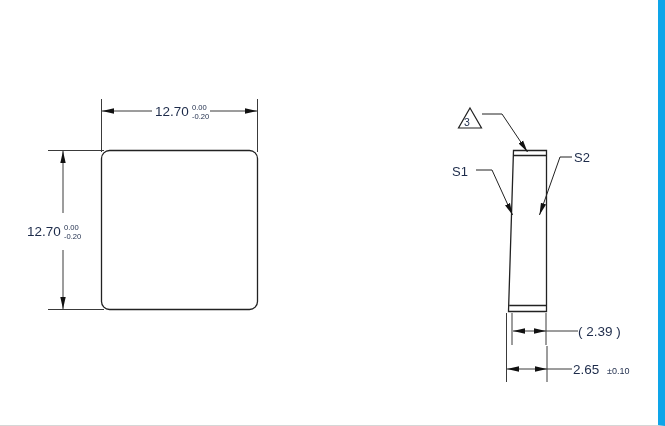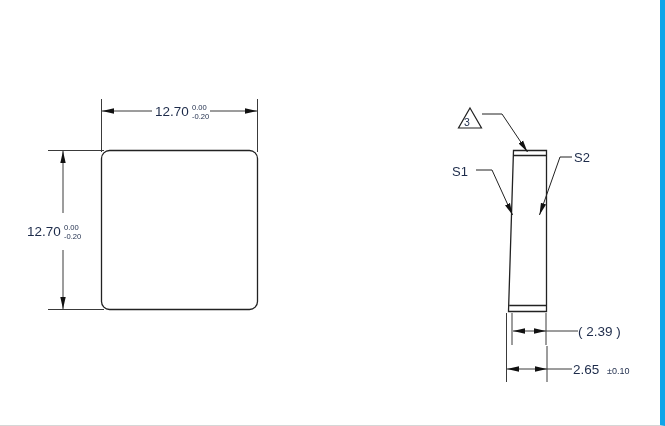--- a/index.html
+++ b/index.html
@@ -8,21 +8,21 @@
     background: #ffffff;
   }
   body {
     font-family: "Liberation Sans", sans-serif;
   }
   #drawing-sheet {
     position: relative;
     width: 665px;
     height: 426px;
     background: #ffffff;
-    border-right: 5px solid #0ea5e9;
+    border-right: 7px solid #0ea5e9;
     border-bottom: 1px solid #d6d6d6;
     box-sizing: border-box;
     overflow: hidden;
   }
   #sheet-svg {
     position: absolute;
     left: 0;
     top: 0;
     width: 665px;
     height: 426px;

